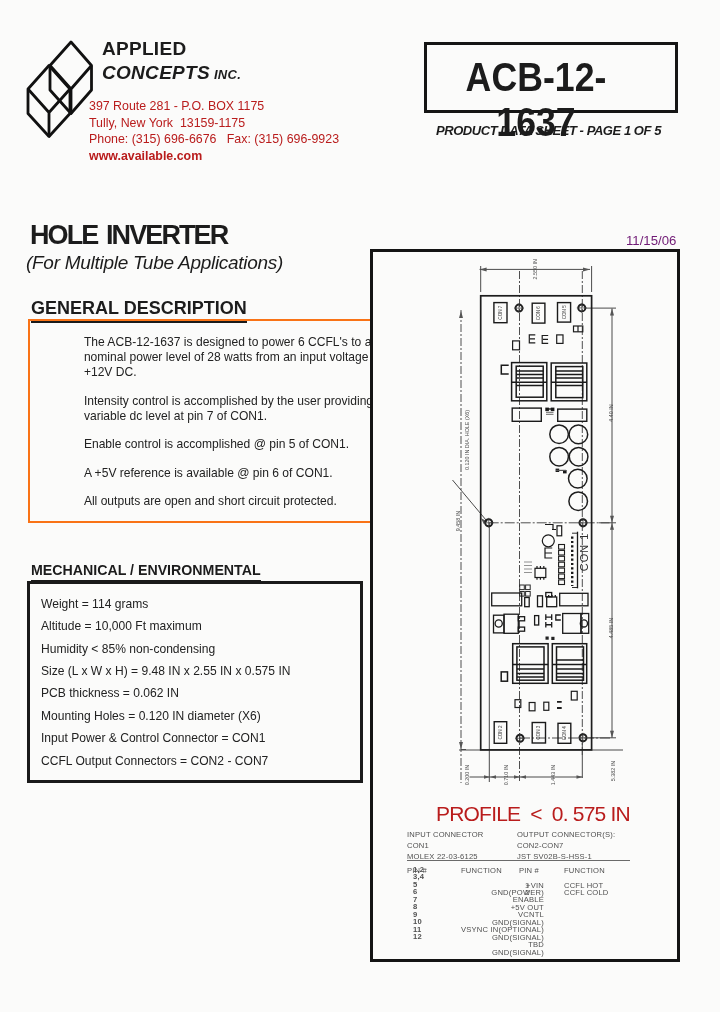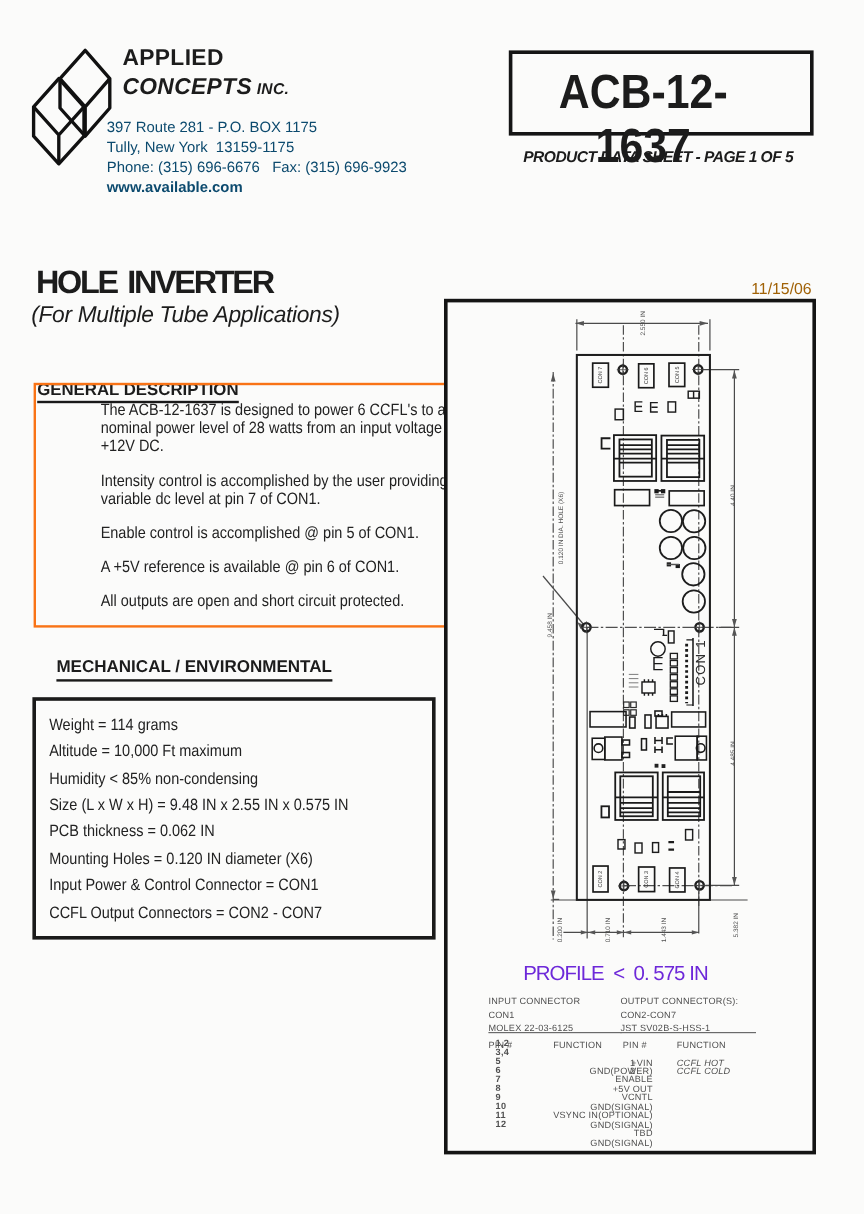--- a/index.html
+++ b/index.html
@@ -15,62 +15,62 @@
     <path d="M51 7 L71.5 30.5 L71.5 55 L51 78.5 L30 55 L30 30.5 Z"></path>
     <path d="M30 30.5 L51 54 M71.5 30.5 L51 54 L51 78.5"></path>
     <path d="M29 30.5 L50 54 L50 78.5 L29 101.5 L8 78.5 L8 54 Z"></path>
     <path d="M8 54 L29 77.5 M50 54 L29 77.5 L29 101.5"></path>
   </g>
 </svg>
 
 <div class="abs" style="left:102px;top:38px;font-weight:bold;font-size:19px;letter-spacing:0.3px;">APPLIED</div>
 <div class="abs" style="left:102px;top:62px;font-weight:bold;font-size:19px;letter-spacing:0.3px;font-style:italic;">CONCEPTS<span style="font-size:13px;font-weight:bold;"> INC.</span></div>
 
-<div class="abs" style="left:89px;top:98px;font-size:12.4px;line-height:16.7px;color:#0c4a6e;">
+<div class="abs" style="left:89px;top:98px;font-size:12.4px;line-height:16.7px;color:#b91c1c;">
   397 Route 281 - P.O. BOX 1175<br>
   Tully, New York&nbsp; 13159-1175<br>
   Phone: (315) 696-6676&nbsp;&nbsp; Fax: (315) 696-9923<br>
   <b>www.available.com</b>
 </div>
 
 <div class="abs" style="left:424px;top:42px;width:248px;height:65px;border:3px solid #151515;"></div>
 <div class="abs" style="left:424px;top:55px;width:224px;text-align:center;font-weight:bold;font-size:40px;"><span style="display:inline-block;transform:scaleX(0.892);transform-origin:50% 0;">ACB-12-1637</span></div>
 <div class="abs" style="left:436px;top:123px;font-weight:bold;font-style:italic;font-size:13px;letter-spacing:-0.45px;">PRODUCT DATA SHEET - PAGE 1 OF 5</div>
 
 <div class="abs" style="left:30px;top:220px;font-weight:bold;font-size:27px;letter-spacing:-1.9px;word-spacing:3px;">HOLE INVERTER</div>
 <div class="abs" style="left:26px;top:252px;font-style:italic;font-size:19px;letter-spacing:-0.28px;">(For Multiple Tube Applications)</div>
 
-<div class="abs" style="left:31px;top:298px;font-weight:bold;font-size:14px;border-bottom:2px solid #1a1a1a;padding-bottom:2px;margin-top:18px;">GENERAL DESCRIPTION</div>
+<div class="abs" style="left:31px;top:298px;font-weight:bold;font-size:18px;border-bottom:2px solid #1a1a1a;padding-bottom:2px;">GENERAL DESCRIPTION</div>
 
 <div class="abs" style="left:28px;top:319px;width:333px;height:200px;border:2px solid #f97316;overflow:hidden;padding-left:45px;">
  <div style="transform:scaleX(0.888);transform-origin:0 0;width:372px;font-size:13.6px;line-height:15px;color:#222;">
   <div style="margin:12.5px 0 0 10px;">The ACB-12-1637 is designed to power 6 CCFL's to a<br>nominal power level of 28 watts from an input voltage of<br>+12V DC.</div>
   <div style="margin:14px 0 0 10px;">Intensity control is accomplished by the user providing a<br>variable dc level at pin 7 of CON1.</div>
   <div style="margin:13.5px 0 0 10px;">Enable control is accomplished @ pin 5 of CON1.</div>
   <div style="margin:13.5px 0 0 10px;">A +5V reference is available @ pin 6 of CON1.</div>
   <div style="margin:13.5px 0 0 10px;">All outputs are open and short circuit protected.</div>
  </div>
 </div>
 
-<div class="abs" style="left:31px;top:548px;font-weight:bold;font-size:14.2px;border-bottom:2.5px solid #1a1a1a;padding-bottom:2px;margin-left:16px;">MECHANICAL / ENVIRONMENTAL</div>
+<div class="abs" style="left:31px;top:562px;font-weight:bold;font-size:14.2px;border-bottom:2.5px solid #1a1a1a;padding-bottom:2px;">MECHANICAL / ENVIRONMENTAL</div>
 
 <div class="abs" style="left:27px;top:581px;width:330px;height:196px;border:3px solid #1a1a1a;overflow:hidden;">
  <div style="transform:scaleX(0.888);transform-origin:0 0;width:372px;font-size:13.6px;line-height:22.4px;color:#222;margin:8.8px 0 0 11px;">
   Weight = 114 grams<br>
   Altitude = 10,000 Ft maximum<br>
   Humidity &lt; 85% non-condensing<br>
   Size (L x W x H) = 9.48 IN x 2.55 IN x 0.575 IN<br>
   PCB thickness = 0.062 IN<br>
   Mounting Holes = 0.120 IN diameter (X6)<br>
   Input Power &amp; Control Connector = CON1<br>
   CCFL Output Connectors = CON2 - CON7
  </div>
 </div>
 
-<div class="abs" style="left:626px;top:233px;font-size:13.2px;color:#a16207;">11/15/06</div>
+<div class="abs" style="left:626px;top:233px;font-size:13.2px;color:#701a75;">11/15/06</div>
 
 <div class="abs" style="left:370px;top:249px;width:304px;height:707px;border:3px solid #141414;background:#fbfbfa;"></div>
 
 <svg class="abs" style="left:0;top:0;" width="720" height="1012" viewBox="0 0 720 1012">
   <defs>
     <g id="hole">
       <circle r="3.5" fill="none" stroke="#1f1f1f" stroke-width="2"></circle>
       <path d="M-5 0 H5 M0 -5 V5" stroke="#444" stroke-width="0.7"></path>
     </g>
   </defs>
@@ -273,29 +273,29 @@
     <rect x="532.2" y="722.5" width="13.3" height="20.5"></rect>
     <rect x="558" y="723.3" width="12.8" height="20"></rect>
   </g>
   <g fill="#3a3a3a" font-family="Liberation Sans, sans-serif" font-size="4.6" text-anchor="middle">
     <text transform="rotate(-90 500.4 732.5)" x="500.4" y="734.1">CON 2</text>
     <text transform="rotate(-90 538.8 732.7)" x="538.8" y="734.3">CON 3</text>
     <text transform="rotate(-90 564.4 733.3)" x="564.4" y="734.9">CON 4</text>
   </g>
 </svg>
 
-<div class="abs" style="left:436px;top:802px;font-size:17px;color:#6d28d9;letter-spacing:-0.8px;">PROFILE&nbsp; &lt;&nbsp; 0. 575 IN</div>
+<div class="abs" style="left:436px;top:802px;font-size:21px;color:#b91c1c;letter-spacing:-0.8px;">PROFILE&nbsp; &lt;&nbsp; 0. 575 IN</div>
 
 <div class="abs" style="left:407px;top:830px;width:270px;font-size:7.6px;color:#4f4f4f;letter-spacing:0.2px;line-height:10.8px;">
   <div class="abs" style="left:0;top:0;">INPUT CONNECTOR<br>CON1<br>MOLEX 22-03-6125</div>
   <div class="abs" style="left:0;top:30px;width:111px;border-bottom:1.2px solid #6a6a6a;"></div>
   <div class="abs" style="left:0;top:36px;">PIN #</div>
   <div class="abs" style="left:54px;top:36px;">FUNCTION</div>
   <div class="abs" style="left:6px;top:36px;line-height:7.45px;font-weight:bold;">1,2<br>3,4<br>5<br>6<br>7<br>8<br>9<br>10<br>11<br>12</div>
   <div class="abs" style="left:54px;top:51.5px;line-height:7.45px;text-align:right;">+VIN<br>GND(POWER)<br>ENABLE<br>+5V OUT<br>VCNTL<br>GND(SIGNAL)<br>VSYNC IN(OPTIONAL)<br>GND(SIGNAL)<br>TBD<br>GND(SIGNAL)</div>
 
   <div class="abs" style="left:110px;top:0;">OUTPUT CONNECTOR(S):<br>CON2-CON7<br>JST SV02B-S-HSS-1</div>
   <div class="abs" style="left:110px;top:30px;width:113px;border-bottom:1.2px solid #6a6a6a;"></div>
   <div class="abs" style="left:112px;top:36px;">PIN #</div>
   <div class="abs" style="left:157px;top:36px;">FUNCTION</div>
   <div class="abs" style="left:118px;top:51.5px;line-height:7.45px;">1<br>2</div>
-  <div class="abs" style="left:157px;top:51.5px;line-height:7.45px;font-style:italic;">CCFL HOT<br>CCFL COLD</div>
+  <div class="abs" style="left:157px;top:51.5px;line-height:7.45px;">CCFL HOT<br>CCFL COLD</div>
 </div>
 
 </body></html>

